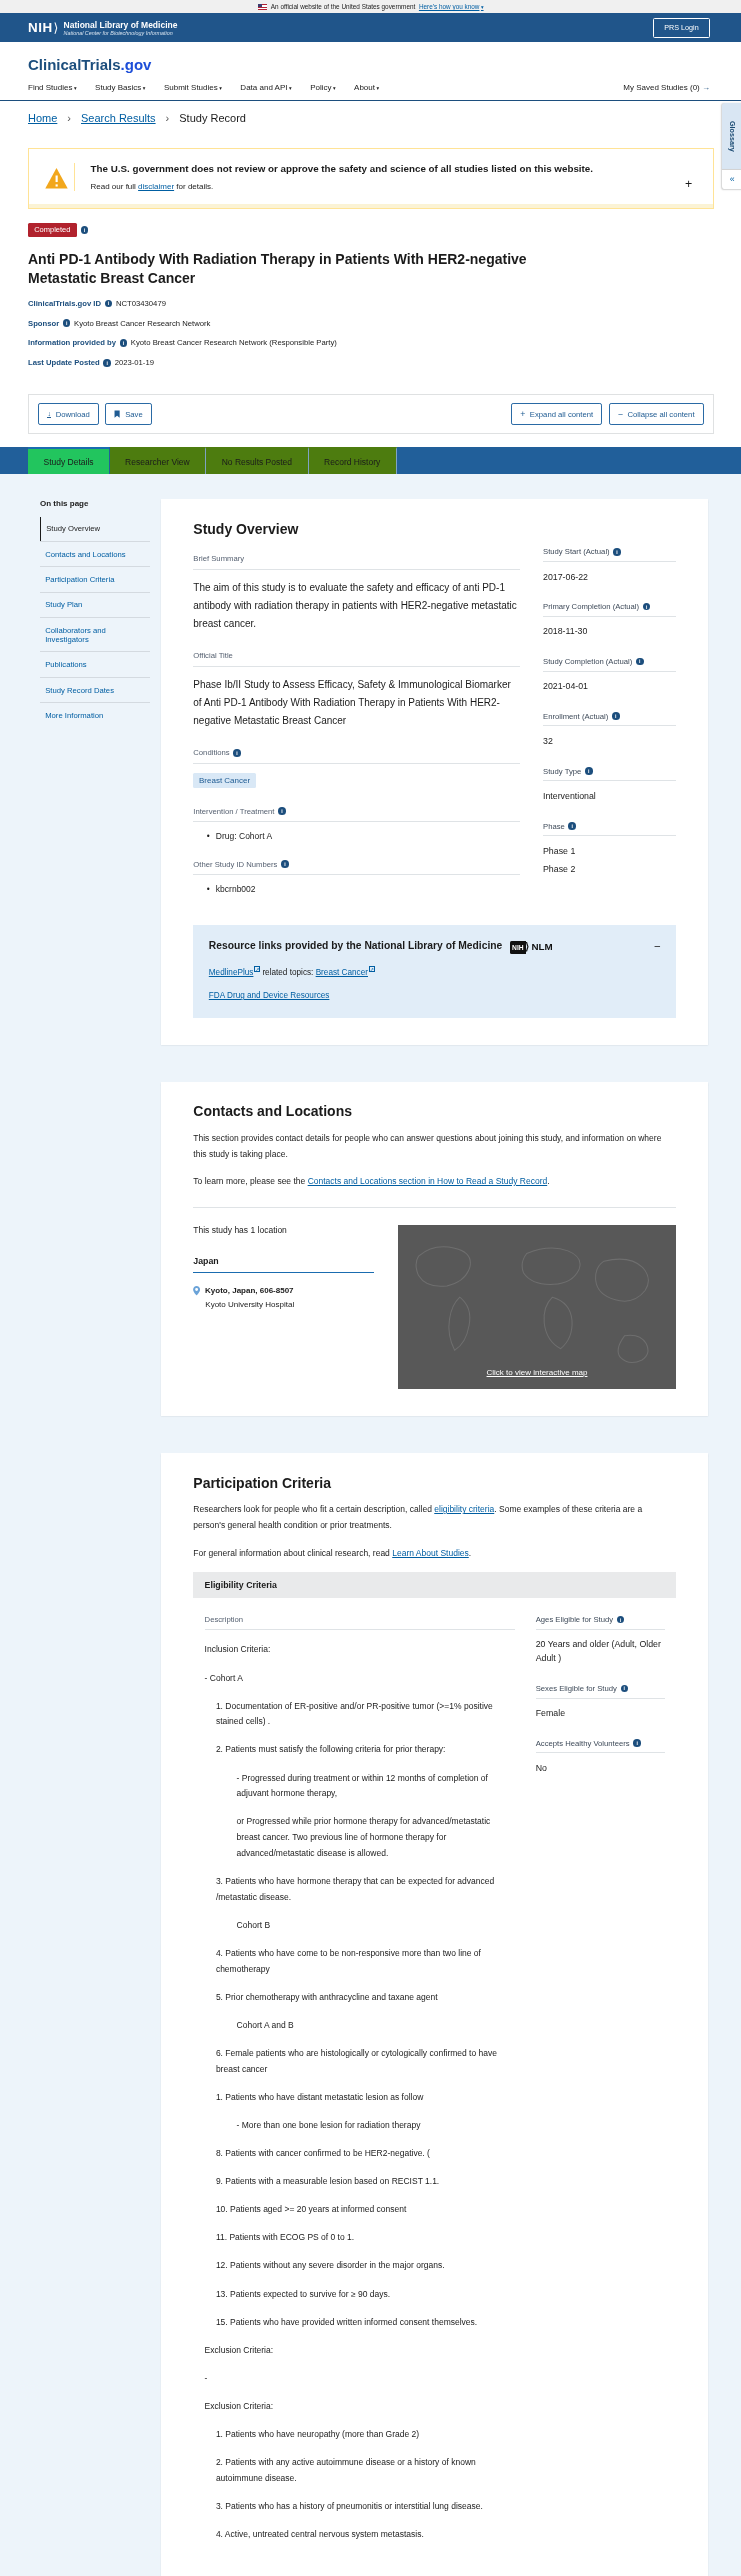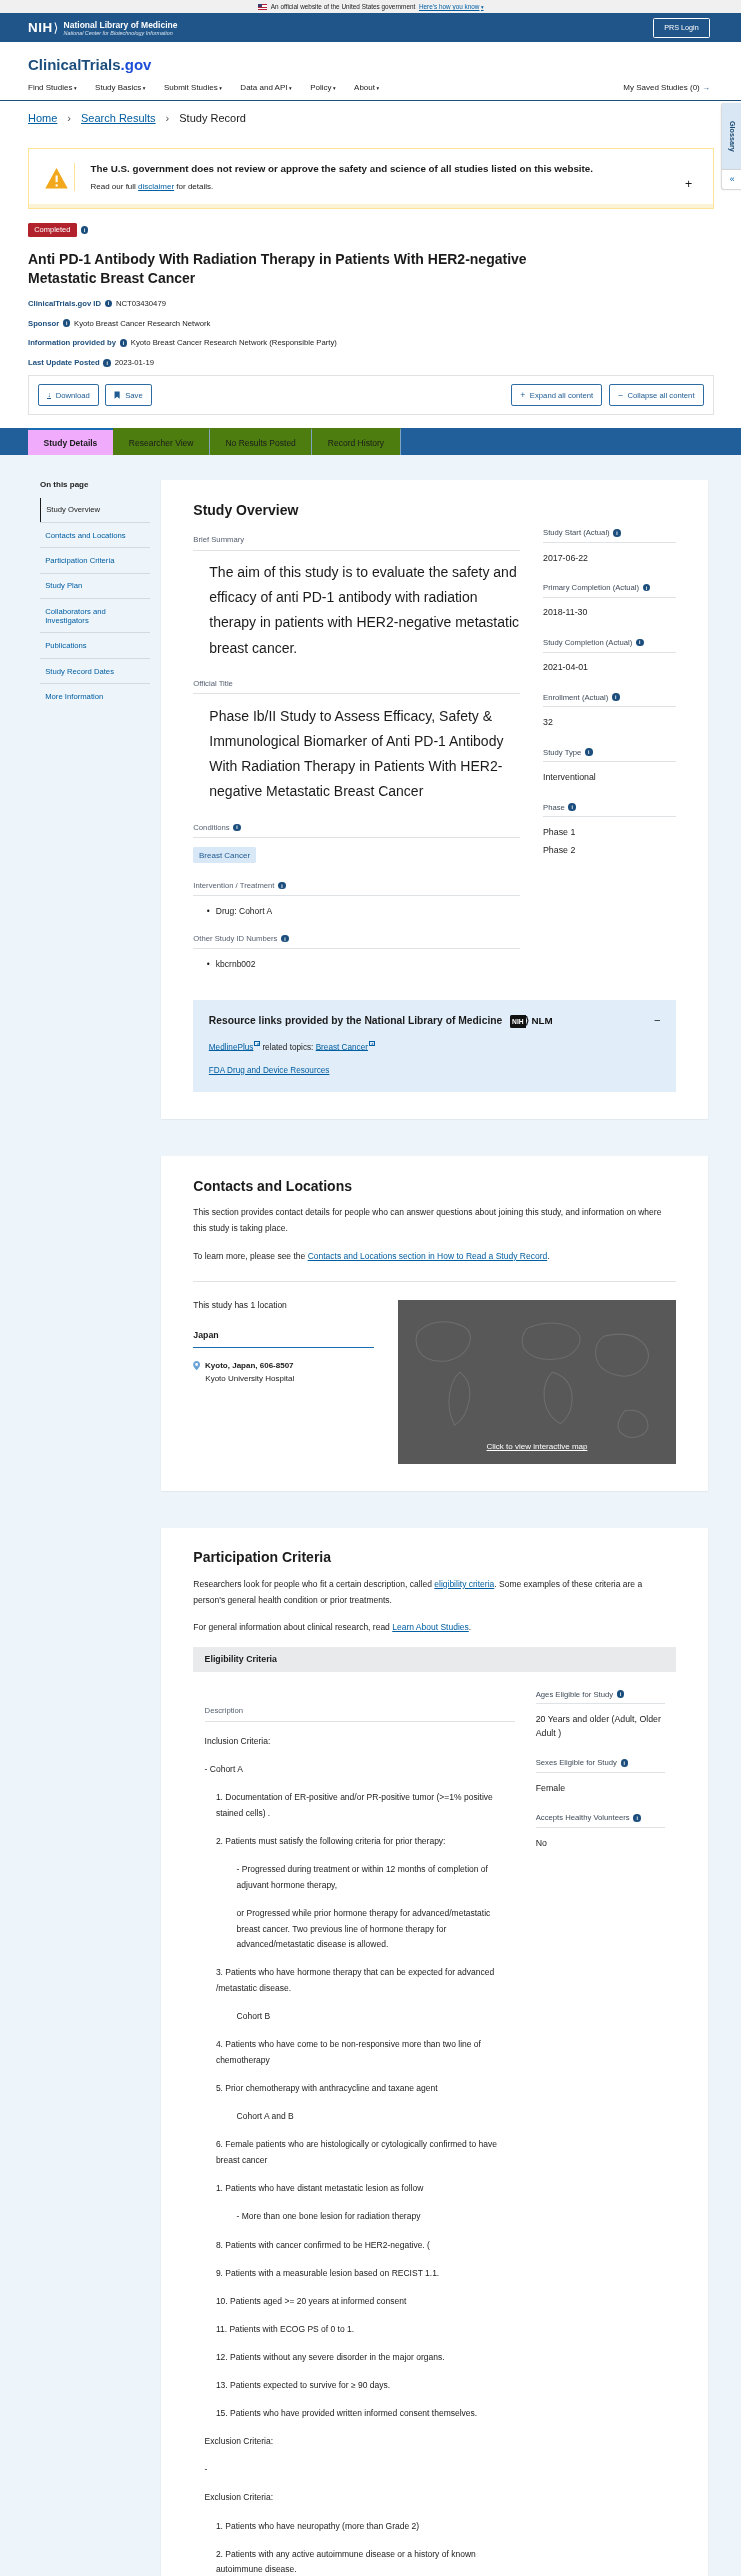--- a/index.html
+++ b/index.html
@@ -54,53 +54,53 @@
 
 .status-row { margin:13.4px 28px 0; display:flex; align-items:center; gap:4.1px;text-align:right; }
 .status-badge { background:#b1222d; color:#fff; font-size:7.5px; padding:2.6px 6.2px; border-radius:1.5px; }
 .info { display:inline-flex; width:7.7px; height:7.7px; min-width:7.7px; border-radius:50%; background:#1c4e7d; color:#fff; font-size:5.2px; align-items:center; justify-content:center; font-weight:bold; font-style:normal; cursor:pointer; }
 .info::before { content:"i"; }
 h1 { margin:13.4px 155px 5.2px 28px; font-size:14px; line-height:1.35; }
 .meta-row { margin:10.8px 28px 0; font-size:7.7px; display:flex; align-items:center; gap:3.6px; }
 .meta-label { color:#1c4e7d; font-weight:bold; }
 
 
-.action-bar { margin:8px 28px 0; border:0.5px solid #dfe1e2; padding:7.7px 9.3px; display:flex; align-items:center; gap:6.2px; }
+.action-bar { margin:27px 28px 0; border:0.5px solid #dfe1e2; padding:7.7px 9.3px; display:flex; align-items:center; gap:6.2px; }
 .btn-outline { display:inline-flex; align-items:center; gap:4.6px; border:0.5px solid #2a6aa5; background:#fff; color:#205c93; font-size:7.7px; padding:5.2px 8.2px; border-radius:2.1px; cursor:pointer; font-family:"Liberation Sans", sans-serif; }
 .dl-ic { display:inline-block; border-bottom:1px solid #205c93; line-height:1; padding-bottom:0.5px; font-size:7.2px; }
 .dl-ic::before { content:"↓"; font-weight:bold; }
 .spacer { margin-left:auto; }
 .plus-ic::before { content:"+"; font-size:8.8px; }
 .minus-ic::before { content:"−"; font-size:8.8px; }
 
 
 .tab-bar { margin-top:13.4px; background:#215f9a; display:flex; padding-left:28px; height:27px; }
 .tab { display:flex; align-items:center; padding:0 15.5px; font-size:8.5px; background:#4d7c0f; border-top:2.1px solid transparent; border-right:0.5px solid #7fa3c4; color:#1b1b1b; cursor:pointer; }
-.tab.active { background:#f0abfc; font-weight:bold; border-top:2.1px solid #1a6cb0; border-right:none; margin-right:0.5px; }
+.tab.active { background:#22c55e; font-weight:normal; border-top:2.1px solid #1a6cb0; border-right:none; margin-right:0.5px; }
 
 
 .content { background:#edf4fa; padding:25px 34px 46px 40px; display:flex; gap:11.3px; }
 .sidebar { width:110px; flex:none; }
 .sb-title { font-size:8px; font-weight:bold; padding-bottom:8.2px; }
 .sb-item { font-size:7.7px; padding:7.7px 0 7.7px 5.2px; border-top:0.5px solid #d4dae0; color:#005ea2; cursor:pointer; }
 .sb-item.active { color:#1b1b1b; border-left:1.5px solid #1b1b1b; margin-top:0; }
 .main-col { flex:1; display:flex; flex-direction:column; gap:37px; }
 .card { background:#fff; box-shadow:0 0.5px 1.5px rgba(0,0,0,.12); padding:21.6px 32px 27px; }
 .card h2 { font-size:14px; margin-bottom:10.3px; }
 .para { font-size:8.5px; line-height:1.9; margin-bottom:11.3px; }
 .para a { color:#005ea2; text-decoration:underline; }
 .dashed-link { color:#005ea2; text-decoration:underline; text-decoration-style:dotted; }
 
 
 .ov-grid { display:flex; gap:23px; }
 .ov-left { flex:1; min-width:0; }
 .ov-right { width:133px; flex:none; }
 .f-label { display:flex; align-items:center; gap:3.6px; color:#566171; font-size:7.7px; border-bottom:0.5px solid #dfe3e6; padding-bottom:5.2px; margin:18.5px 0 9.3px; }
 .f-label:first-child { margin-top:7.2px; }
-.f-value { font-size:14px; line-height:1.8;margin-left:16px; }
+.f-value { font-size:10px; line-height:1.8; }
 .m-label { display:flex; align-items:center; gap:3.6px; color:#3e4a59; font-size:7.7px; border-bottom:0.5px solid #dfe3e6; padding-bottom:4.6px; margin-bottom:7.7px; }
 .m-value { font-size:8.8px; margin-bottom:18.5px; line-height:1.6; }
 .chip { display:inline-block; background:#d9e8f6; color:#205c93; font-size:8px; padding:3.1px 5.7px; border-radius:1.5px; }
 .blist { list-style:none; padding-left:13.4px; }
 .blist li { font-size:8.5px; margin:7.2px 0; }
 .blist li::before { content:"•"; margin-right:6.2px; }
 .resource-box { margin-top:24px; background:#e1edf8; padding:14.4px 15.5px 17.5px; }
 .res-head { display:flex; align-items:center; gap:7.2px; }
 .res-title { font-size:10.3px; font-weight:bold; }
 .nlm-box { background:#111; color:#fff; font-weight:bold; font-size:6.7px; padding:3.1px 2.6px; border-radius:1.5px 0 0 1.5px; }
@@ -392,21 +392,21 @@
       <h2>Participation Criteria</h2>
       <div class="para">
         <span>Researchers look for people who fit a certain description, called </span><a class="dashed-link">eligibility criteria</a><span>. Some examples of these criteria are a person's general health condition or prior treatments.</span>
       </div>
       <div class="para">
         <span>For general information about clinical research, read </span><a>Learn About Studies</a><span>.</span>
       </div>
       <div class="elig-head">Eligibility Criteria</div>
       <div class="elig-body">
         <div class="elig-left">
-          <div class="f-label" style="margin-top:24px">
+          <div class="f-label" style="margin-top:7px">
               <span>Description</span>
             </div>
           <div class="crit ci0">Inclusion Criteria:</div>
           <div class="crit ci0">- Cohort A</div>
           <div class="crit ci1">1. Documentation of ER-positive and/or PR-positive tumor (&gt;=1% positive stained cells) .</div>
           <div class="crit ci1">2. Patients must satisfy the following criteria for prior therapy:</div>
           <div class="crit ci2">- Progressed during treatment or within 12 months of completion of adjuvant hormone therapy,</div>
           <div class="crit ci2">or Progressed while prior hormone therapy for advanced/metastatic breast cancer. Two previous line of hormone therapy for advanced/metastatic disease is allowed.</div>
           <div class="crit ci1">3. Patients who have hormone therapy that can be expected for advanced /metastatic disease.</div>
           <div class="crit ci2">Cohort B</div>

